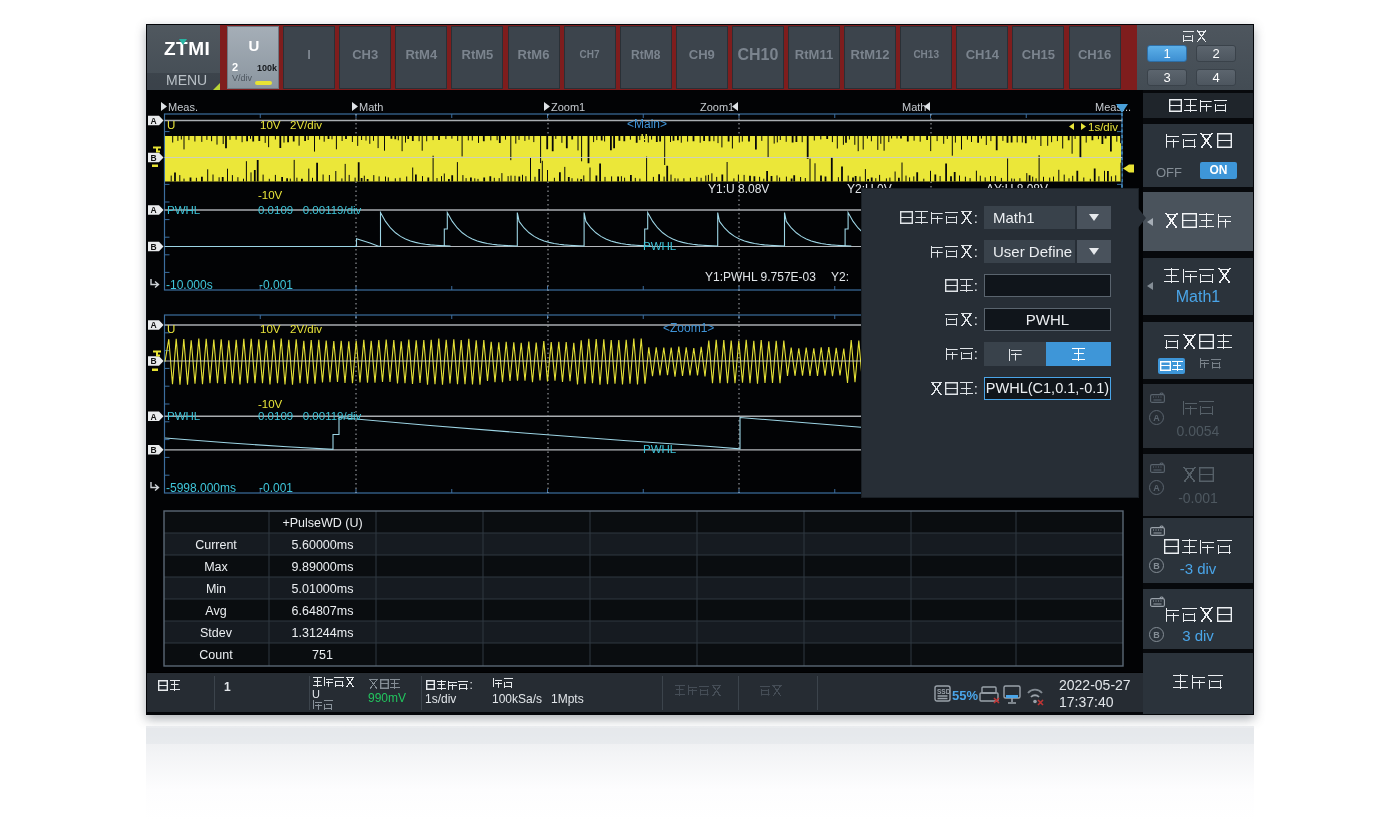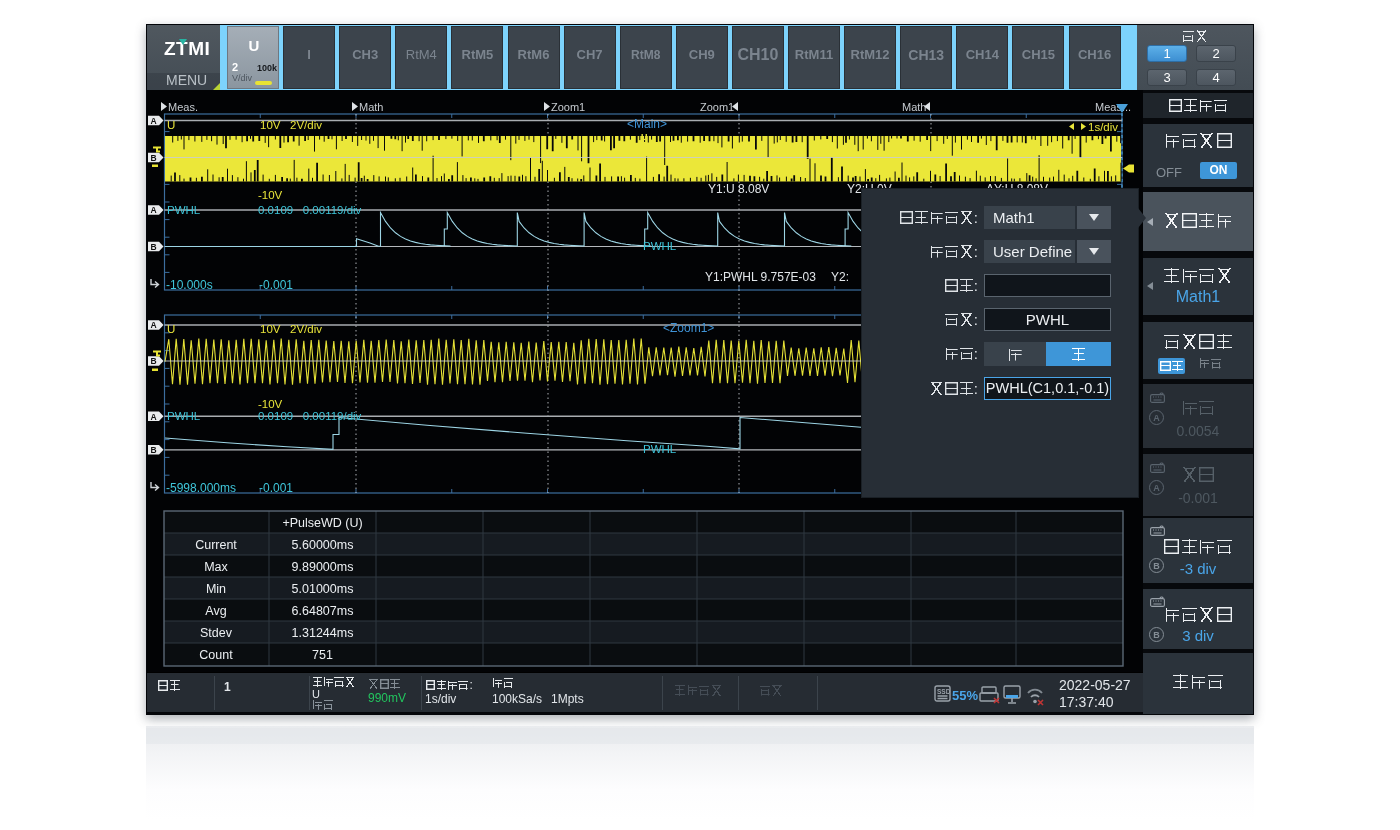--- a/index.html
+++ b/index.html
@@ -15,68 +15,68 @@
 .s13 .c{width:11.5px;height:11.5px;margin:0 .9px}
 .s12 .c{width:10.5px;height:10.5px;margin:0 .8px}
 .s11 .c{width:9.5px;height:9.5px;margin:0 .7px}
 .row{display:flex;align-items:center;justify-content:center}
 </style></head><body>
 <div id="p">
     <div class="ab" style="left:146px;top:24px;width:1108px;height:691px;background:#04060a;box-shadow:0 4px 10px rgba(70,80,90,.45)"></div>
     <div class="ab" style="left:146px;top:726px;width:1108px;height:64px;background:linear-gradient(#e9ebee 0%,#f3f4f6 45%,#fdfdfe 100%)"></div>
     <div class="ab" style="left:146px;top:790px;width:1108px;height:30px;background:linear-gradient(#fdfdfe,#fff)"></div>
     <div class="ab" style="left:146px;top:728px;width:1108px;height:16px;background:#e2e5e9;opacity:.55"></div>
-    <div class="ab" style="left:147px;top:25px;width:1106px;height:80px;background:#7dd3fc">
+    <div class="ab" style="left:147px;top:25px;width:1106px;height:80px;background:#7f1d1d">
       <div class="ab" style="left:0;top:0;width:73px;height:65px;background:linear-gradient(#50585f,#434c54)">
         <div class="ab" style="left:17px;top:13px;font-size:19px;font-weight:700;color:#fff;letter-spacing:.5px">Z<span style="position:relative">T<span class="ab" style="left:3px;top:1px;width:0;height:0;border-left:4.5px solid transparent;border-right:4.5px solid transparent;border-top:6px solid #27b3a2"></span></span>MI</div>
         <div class="ab" style="left:0;top:48px;width:73px;height:17px;background:rgba(30,36,42,.25)"></div>
         <div class="ab" style="left:19px;top:47px;font-size:14px;color:#b9c0c6">MENU</div>
         <div class="ab" style="left:66px;top:58px;width:0;height:0;border-left:7px solid transparent;border-bottom:7px solid #b9d435"></div>
       </div>
       <div class="ab" style="left:80.0px;top:1px;width:52px;height:63px;background:linear-gradient(#a5aeb7,#8b96a0);border:1px solid #6e7780">
         <div class="ab" style="left:0;top:10px;width:52px;text-align:center;font-size:15px;font-weight:700;color:#fff">U</div>
         <div class="ab" style="left:4px;top:34px;font-size:11px;font-weight:700;color:#fff">2</div>
         <div class="ab" style="left:29px;top:36px;font-size:9px;font-weight:700;color:#16191d">100k</div>
         <div class="ab" style="left:4px;top:46px;font-size:9px;color:#4d565f">V/div</div>
         <div class="ab" style="left:27px;top:54px;width:17px;height:4px;background:#e8e334;border-radius:2px"></div>
       </div>
       <div class="ab" style="left:136.1px;top:1px;width:52px;height:63px;background:#3c444c;border:1px solid #2a3036;color:#7b848e;font-size:13px;font-weight:700;display:flex;align-items:center;justify-content:center">
         <span style="margin-top:-6px">I</span>
       </div>
       <div class="ab" style="left:192.2px;top:1px;width:52px;height:63px;background:#3c444c;border:1px solid #2a3036;color:#7b848e;font-size:13px;font-weight:700;display:flex;align-items:center;justify-content:center">
         <span style="margin-top:-6px">CH3</span>
       </div>
-      <div class="ab" style="left:248.3px;top:1px;width:52px;height:63px;background:#3c444c;border:1px solid #2a3036;color:#7b848e;font-size:13px;font-weight:400;display:flex;align-items:center;justify-content:center">
+      <div class="ab" style="left:248.3px;top:1px;width:52px;height:63px;background:#3c444c;border:1px solid #2a3036;color:#7b848e;font-size:13px;font-weight:700;display:flex;align-items:center;justify-content:center">
         <span style="margin-top:-6px">RtM4</span>
       </div>
       <div class="ab" style="left:304.4px;top:1px;width:52px;height:63px;background:#3c444c;border:1px solid #2a3036;color:#7b848e;font-size:13px;font-weight:700;display:flex;align-items:center;justify-content:center">
         <span style="margin-top:-6px">RtM5</span>
       </div>
       <div class="ab" style="left:360.5px;top:1px;width:52px;height:63px;background:#3c444c;border:1px solid #2a3036;color:#7b848e;font-size:13px;font-weight:700;display:flex;align-items:center;justify-content:center">
         <span style="margin-top:-6px">RtM6</span>
       </div>
-      <div class="ab" style="left:416.6px;top:1px;width:52px;height:63px;background:#3c444c;border:1px solid #2a3036;color:#7b848e;font-size:13px;font-weight:700;display:flex;align-items:center;justify-content:center">
+      <div class="ab" style="left:416.6px;top:1px;width:52px;height:63px;background:#3c444c;border:1px solid #2a3036;color:#7b848e;font-size:10px;font-weight:700;display:flex;align-items:center;justify-content:center">
         <span style="margin-top:-6px">CH7</span>
       </div>
       <div class="ab" style="left:472.7px;top:1px;width:52px;height:63px;background:#3c444c;border:1px solid #2a3036;color:#7b848e;font-size:12px;font-weight:700;display:flex;align-items:center;justify-content:center">
         <span style="margin-top:-6px">RtM8</span>
       </div>
       <div class="ab" style="left:528.8px;top:1px;width:52px;height:63px;background:#3c444c;border:1px solid #2a3036;color:#7b848e;font-size:13px;font-weight:700;display:flex;align-items:center;justify-content:center">
         <span style="margin-top:-6px">CH9</span>
       </div>
       <div class="ab" style="left:584.9px;top:1px;width:52px;height:63px;background:#3c444c;border:1px solid #2a3036;color:#7b848e;font-size:16px;font-weight:700;display:flex;align-items:center;justify-content:center">
         <span style="margin-top:-6px">CH10</span>
       </div>
       <div class="ab" style="left:641.0px;top:1px;width:52px;height:63px;background:#3c444c;border:1px solid #2a3036;color:#7b848e;font-size:13px;font-weight:700;display:flex;align-items:center;justify-content:center">
         <span style="margin-top:-6px">RtM11</span>
       </div>
       <div class="ab" style="left:697.1px;top:1px;width:52px;height:63px;background:#3c444c;border:1px solid #2a3036;color:#7b848e;font-size:13px;font-weight:700;display:flex;align-items:center;justify-content:center">
         <span style="margin-top:-6px">RtM12</span>
       </div>
-      <div class="ab" style="left:753.2px;top:1px;width:52px;height:63px;background:#3c444c;border:1px solid #2a3036;color:#7b848e;font-size:14px;font-weight:700;display:flex;align-items:center;justify-content:center">
+      <div class="ab" style="left:753.2px;top:1px;width:52px;height:63px;background:#3c444c;border:1px solid #2a3036;color:#7b848e;font-size:10px;font-weight:700;display:flex;align-items:center;justify-content:center">
         <span style="margin-top:-6px">CH13</span>
       </div>
       <div class="ab" style="left:809.3px;top:1px;width:52px;height:63px;background:#3c444c;border:1px solid #2a3036;color:#7b848e;font-size:13px;font-weight:700;display:flex;align-items:center;justify-content:center">
         <span style="margin-top:-6px">CH14</span>
       </div>
       <div class="ab" style="left:865.4px;top:1px;width:52px;height:63px;background:#3c444c;border:1px solid #2a3036;color:#7b848e;font-size:13px;font-weight:700;display:flex;align-items:center;justify-content:center">
         <span style="margin-top:-6px">CH15</span>
       </div>
       <div class="ab" style="left:921.5px;top:1px;width:52px;height:63px;background:#3c444c;border:1px solid #2a3036;color:#7b848e;font-size:13px;font-weight:700;display:flex;align-items:center;justify-content:center">
         <span style="margin-top:-6px">CH16</span>

